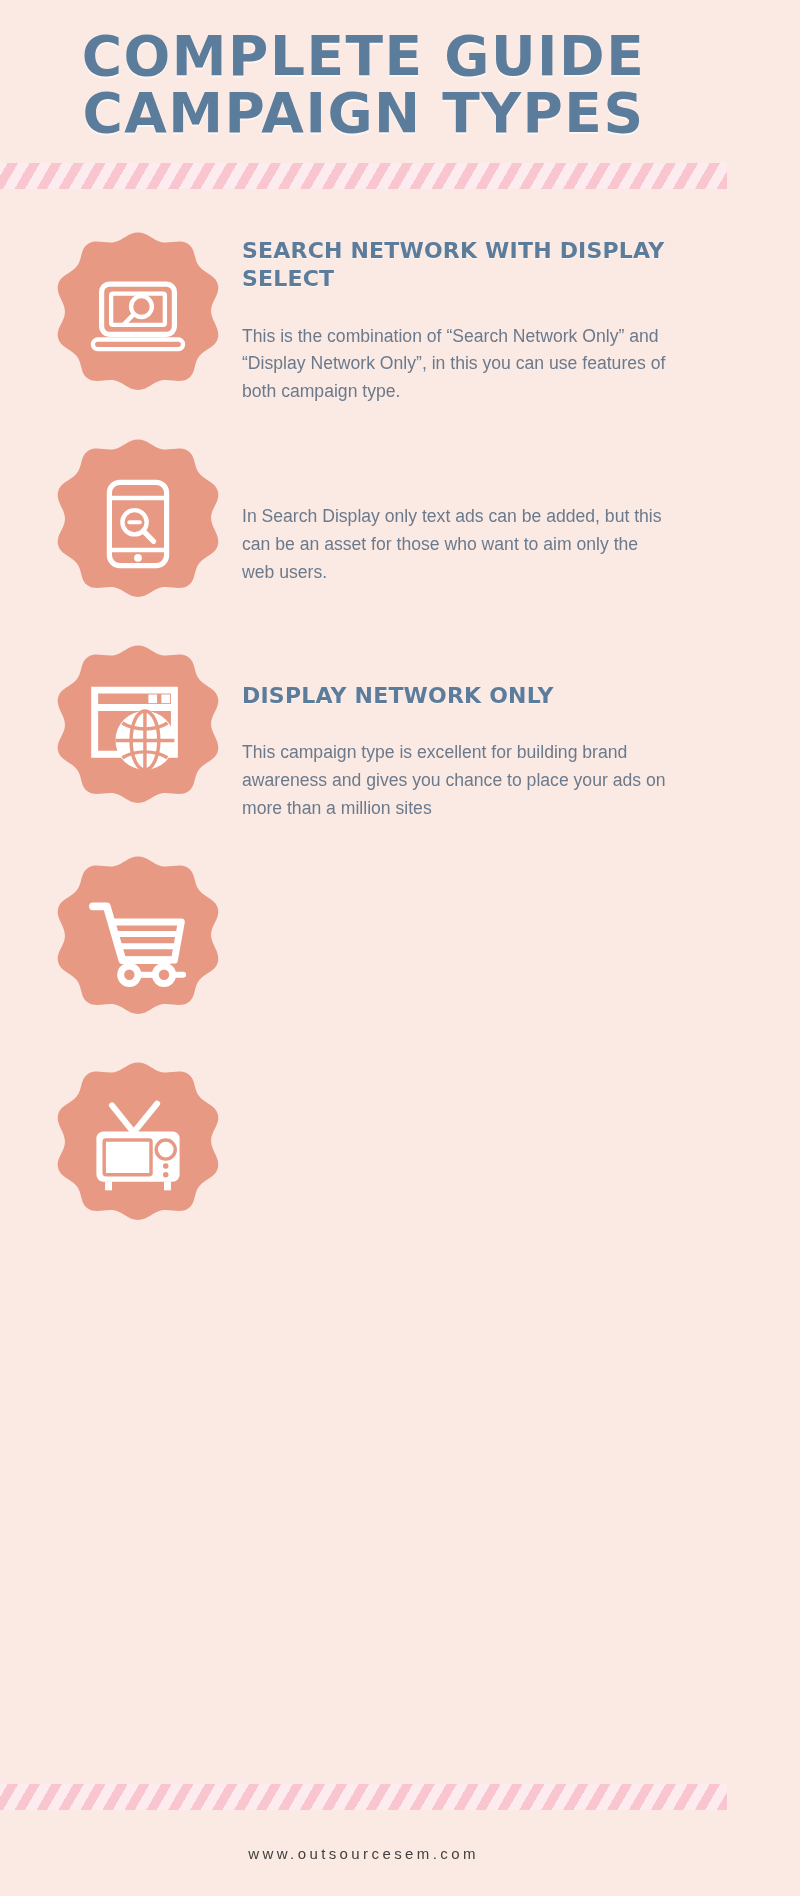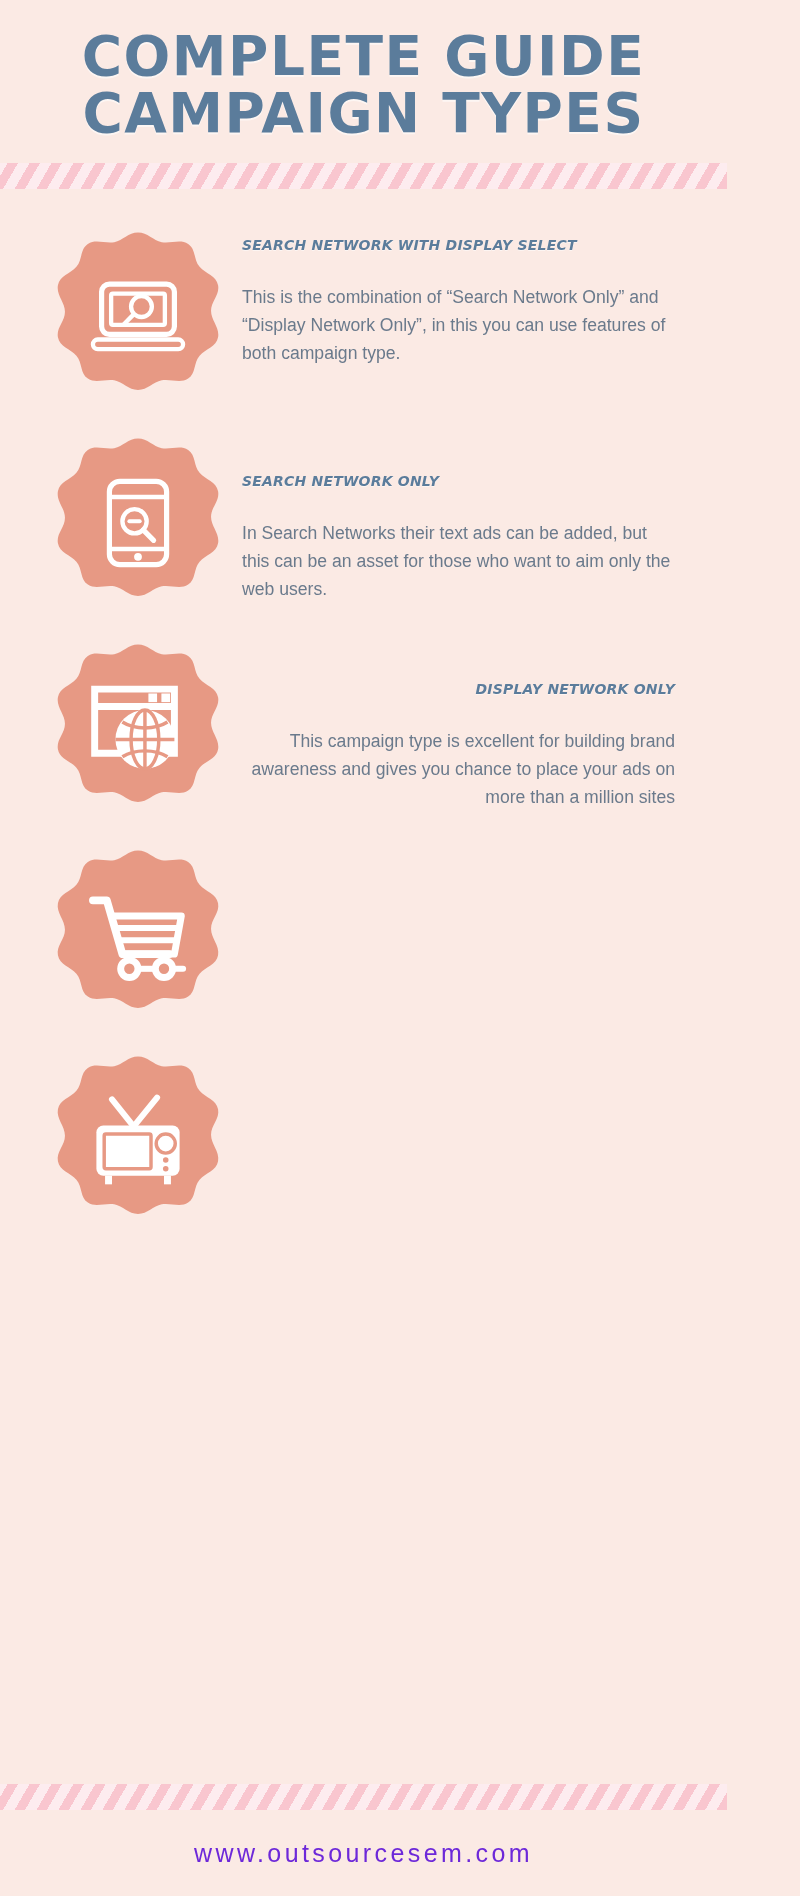--- a/index.html
+++ b/index.html
@@ -101,58 +101,57 @@
 
   .text-cell {
     flex: 1;
     padding-right: 18px;
     padding-top: 2px;
   }
 
   .row-heading {
     font-family: "DejaVu Sans", sans-serif;
     font-weight: bold;
-    font-size: 14px;
+    font-size: 22px;
     line-height: 1.28;
     letter-spacing: 0.2px;
     color: #5b7c9b;
     text-transform: uppercase;
     margin-bottom: 11px;
     text-shadow: 0 1px 0 rgba(255,255,255,0.5);
-    font-style: italic;
   }
 
   .row-body {
     font-family: "Liberation Sans", sans-serif;
     font-size: 17.6px;
     line-height: 1.58;
     color: #6a7a8c;
     margin-top: 29px;
   }
 
   
   .row.r1 { margin-top: 4px; }
   .row.r1 .text-cell { padding-top: 14px; }
   .row.r2 .text-cell { padding-top: 44px; }
-  .row.r3 .text-cell { padding-top: 46px; text-align: right; }
+  .row.r3 .text-cell { padding-top: 46px; }
   .row.r4 .text-cell { padding-top: 36px; }
   .row.r5 .text-cell { padding-top: 34px; }
 
   
   .footer {
     height: 86px;
     display: flex;
     align-items: center;
     justify-content: center;
   }
   .footer-url {
     font-family: "Liberation Sans", sans-serif;
-    font-size: 25px;
+    font-size: 15px;
     letter-spacing: 3.4px;
-    color: #6d28d9;
+    color: #404040;
   }
 </style>
 </head>
 <body>
 
 <div class="page">
 
   <div class="title-block">
     <div class="title-line">COMPLETE GUIDE</div>
     <div class="title-line">CAMPAIGN TYPES</div>
@@ -194,22 +193,21 @@
             <line x1="27" y1="30" x2="93" y2="30" stroke="#ffffff" stroke-width="5"></line>
             <line x1="27" y1="90" x2="93" y2="90" stroke="#ffffff" stroke-width="5"></line>
             <circle cx="56" cy="58" r="14" fill="none" stroke="#ffffff" stroke-width="5"></circle>
             <line x1="50" y1="58" x2="62" y2="58" stroke="#ffffff" stroke-width="4.5" stroke-linecap="round"></line>
             <line x1="66" y1="68" x2="78" y2="80" stroke="#ffffff" stroke-width="6" stroke-linecap="round"></line>
             <circle cx="60" cy="99" r="4.5" fill="#ffffff"></circle>
           </svg>
         </div>
       </div>
       <div class="text-cell">
-        <div class="row-heading">SEARCH NETWORK ONLY</div>
-        <div class="row-body">In Search Networks their text ads can be added, but this can be an asset for those who want to aim only the web users.</div>
+        <div class="row-body">In Search Display only text ads can be added, but this can be an asset for those who want to aim only the web users.</div>
       </div>
     </div>
 
     <div class="row r3">
       <div class="badge-cell">
         <div class="badge">
           <svg class="blob" viewBox="0 0 200 200">
             <path fill="#e79984" d="M100 4c11 0 17 9 27 11s21-4 30 2 6 18 13 26 19 10 21 21-8 18-8 29 10 19 8 30-14 13-21 21-4 20-13 26-20 0-30 2-16 11-27 11-17-9-27-11-21 4-30-2-6-18-13-26-19-10-21-21 8-18 8-29-10-19-8-30 14-13 21-21 4-20 13-26 20 0 30-2S89 4 100 4z"></path>
           </svg>
           <svg class="glyph" viewBox="0 0 120 120">

